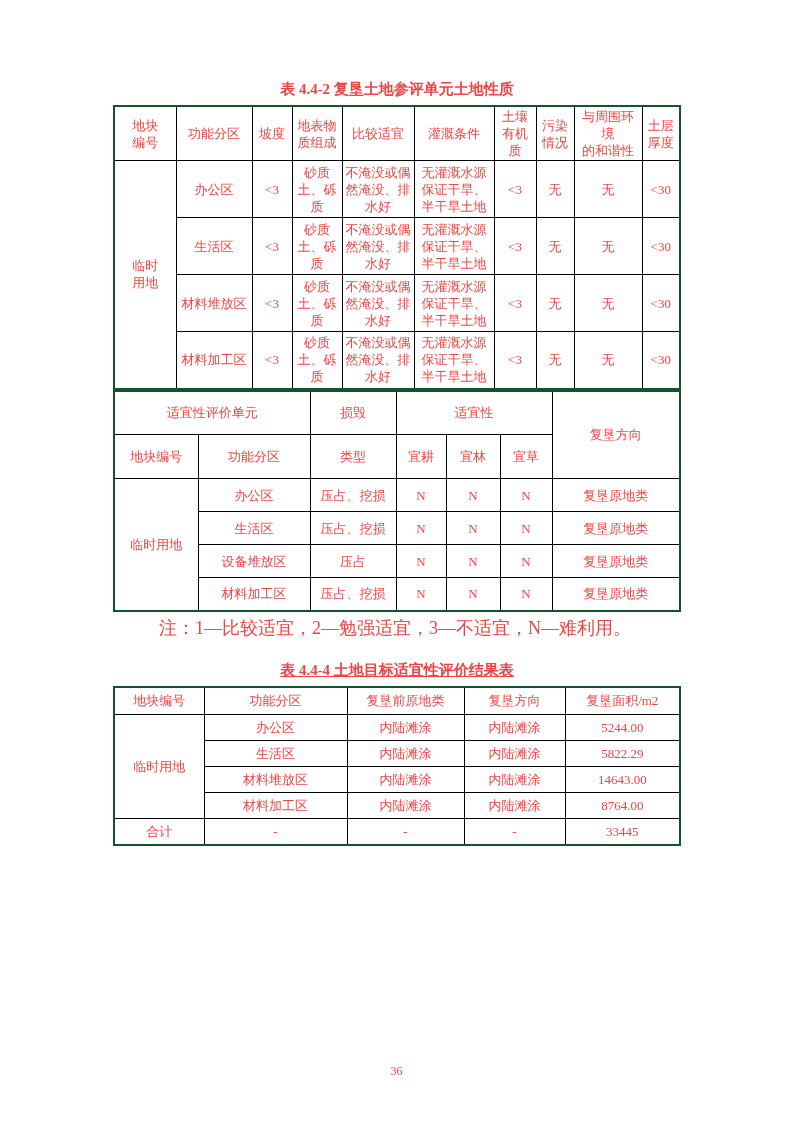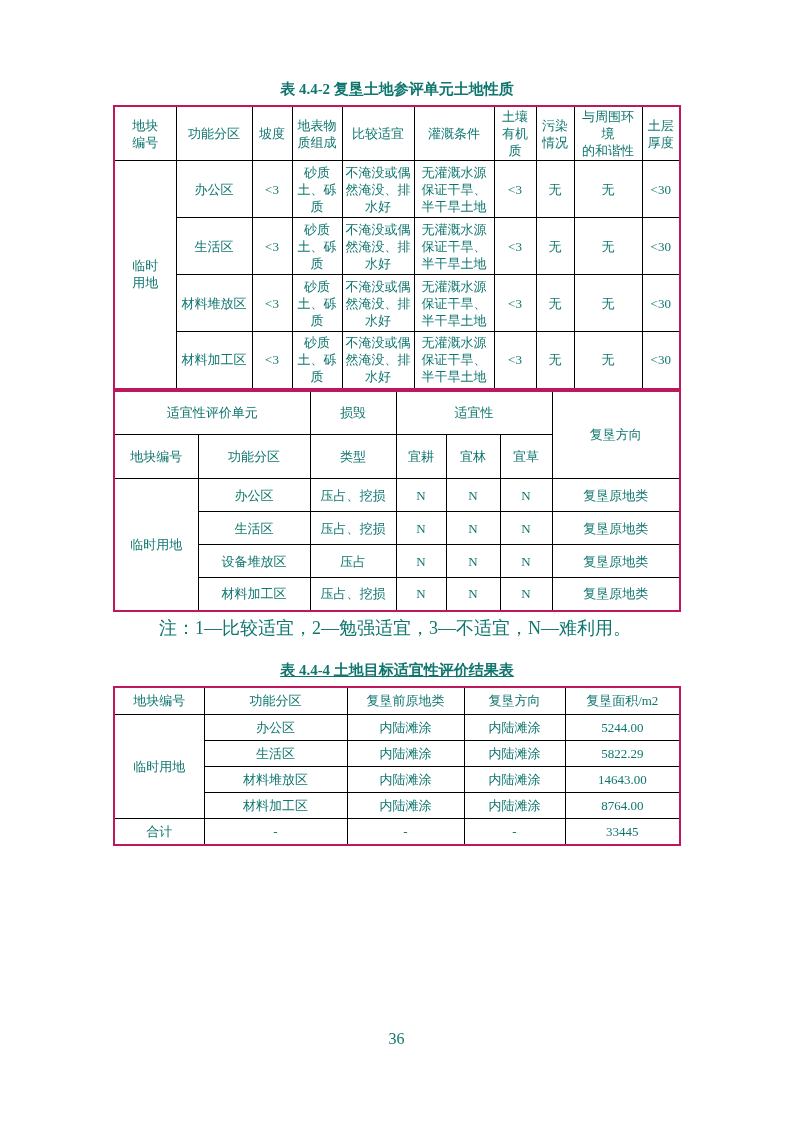--- a/index.html
+++ b/index.html
@@ -1,40 +1,40 @@
 <!DOCTYPE html>
 <html><head>
 <meta charset="utf-8">
 <style>
   html,body{margin:0;padding:0;background:#ffffff;}
   .page{
     position:relative;
     width:793px;height:1121px;
     background:#ffffff;
-    color:#0f766e;
+    color:#ef4444;
     font-family:"Liberation Serif","DejaVu Serif",serif;
     overflow:hidden;
     box-sizing:border-box;
   }
   .content{
     padding:80px 112px 0 113px;
     box-sizing:border-box;
   }
   .tbl-title{
     text-align:center;
     font-weight:bold;
     font-size:15px;
     line-height:19px;
     margin:0 0 6px 0;
   }
   table.tbl{
     border-collapse:collapse;
     table-layout:fixed;
     width:566px;
-    border:2px solid #be185d;
+    border:2px solid #14532d;
   }
   table.tbl th, table.tbl td{
     border:1px solid #000;
     font-weight:normal;
     font-size:13px;
     line-height:17px;
     text-align:center;
     vertical-align:middle;
     padding:1px 2px;
     white-space:pre-line;
@@ -61,23 +61,23 @@
   .body-par{
     margin:10px 0 0 0;
     font-size:15px;
     line-height:40px;
     text-align:justify;
     text-indent:30px;
   }
   .body-par sup{font-size:10px;line-height:0;}
   .page-number{
     position:absolute;
-    top:1030px;left:0;right:0;
+    top:1064px;left:0;right:0;
     text-align:center;
-    font-size:16px;
+    font-size:12px;
   }
 </style>
 </head>
 <body>
 
 <div class="page">
   <div class="content">
 
     <p class="tbl-title">表 4.4-2 复垦土地参评单元土地性质</p>
 

